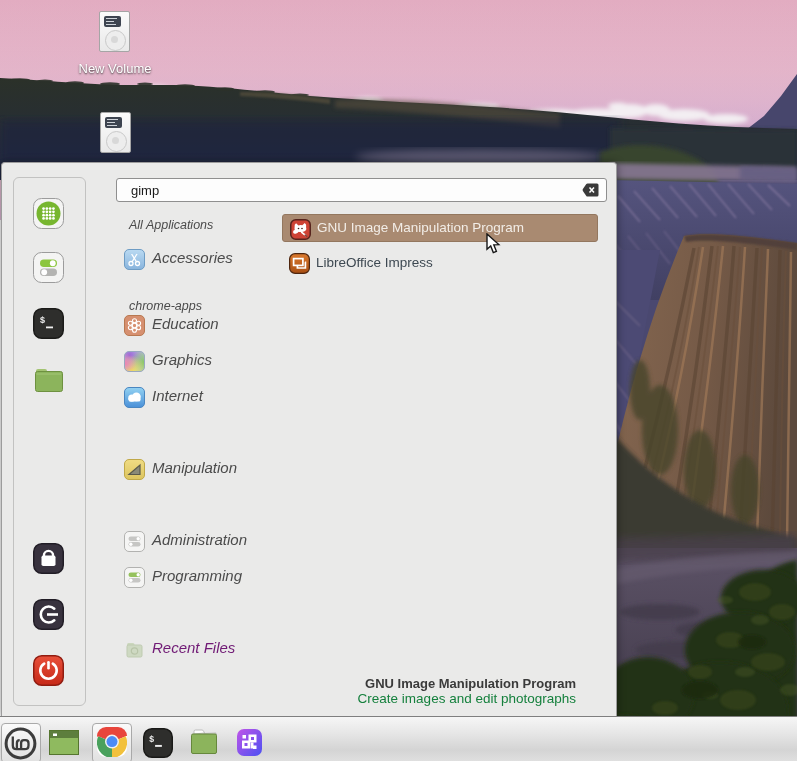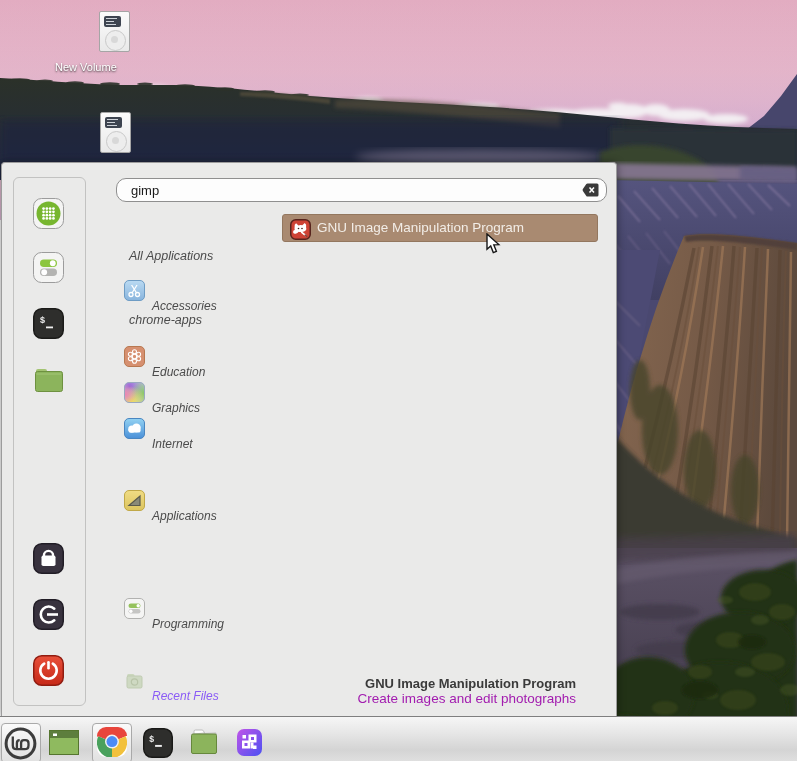--- a/index.html
+++ b/index.html
@@ -5,54 +5,54 @@
   html,body{margin:0;padding:0;}
   body{width:797px;height:761px;overflow:hidden;font-family:"Liberation Sans",sans-serif;position:relative;}
   #wall{position:absolute;left:0;top:0;}
   
   #menu{position:absolute;left:1px;top:162px;width:616px;height:554px;
     background:#eaeae9;border:1px solid #9c9c9c;border-bottom:none;border-radius:4px 4px 0 0;
     box-shadow:0 1px 8px rgba(0,0,0,.45);box-sizing:border-box;}
   #sidebar{position:absolute;left:11px;top:14px;width:73px;height:529px;
     border:1px solid #c2c2c1;border-radius:6px;box-sizing:border-box;}
   #search{position:absolute;left:114px;top:15px;width:491px;height:24px;box-sizing:border-box;
-    background:#fdfdfd;border:1px solid #8f8f8f;border-radius:10px;}
+    background:#fdfdfd;border:1px solid #8f8f8f;border-radius:3px;}
   #search .txt{position:absolute;left:14px;top:4px;font-size:13px;color:#1a1a1a;}
   #search svg{position:absolute;right:7px;top:4px;}
   
-  .cat{position:absolute;left:121px;width:200px;height:22px;margin-top:31px;}
+  .cat{position:absolute;left:121px;width:200px;height:22px;}
   .cat .ic{position:absolute;left:1px;top:0;}
-  .cat .tx{position:absolute;left:29px;top:19px;font-size:12px;font-style:italic;color:#4b4b4b;white-space:nowrap;}
+  .cat .tx{position:absolute;left:29px;top:0;font-size:15px;font-style:italic;color:#4b4b4b;white-space:nowrap;}
   .cat .tx2{position:absolute;left:6px;top:3px;font-size:12.5px;font-style:italic;color:#4b4b4b;white-space:nowrap;}
   
   #res1{position:absolute;left:280px;top:51px;width:316px;height:28px;background:#a98a71;
     border:1px solid #93775f;border-radius:3px;box-sizing:border-box;}
   #res1 .tx{position:absolute;left:34px;top:5px;font-size:13.5px;color:#f2ede7;white-space:nowrap;}
   #res2{position:absolute;left:280px;top:87px;width:316px;height:28px;}
   #res2 .tx{position:absolute;left:34px;top:5px;font-size:13.5px;color:#3e4952;white-space:nowrap;}
   .resico{position:absolute;left:6px;top:3px;}
   #r1ico{left:7px;top:4px;}
   
   #binfo{position:absolute;right:40px;bottom:10px;text-align:right;}
   #binfo .b{font-size:13px;font-weight:bold;color:#3a3a3a;}
-  #binfo .s{font-size:13.5px;color:#a21caf;}
+  #binfo .s{font-size:13.5px;color:#15803d;}
   
   #bar{position:absolute;left:0;top:716px;width:797px;height:45px;
     background:linear-gradient(to bottom,#f6f6f6 0,#e7e7e7 35%,#d4d4d4 75%,#dfdfdf 100%);
     border-top:1px solid #7f7f7f;box-sizing:border-box;}
   .barbtn{position:absolute;top:6px;width:40px;height:40px;border:1px solid #a9a9a9;border-radius:4px;
     background:linear-gradient(to bottom,#fafafa,#e0e0e0);box-sizing:border-box;}
   
   .disk{position:absolute;width:31px;height:41px;background:linear-gradient(to bottom,#fbfbfb,#e9e9e9);
     border:1px solid #a5a5a5;border-radius:2px;box-sizing:border-box;}
   .disk .lab{position:absolute;left:4px;top:4px;width:17px;height:11px;background:#3d4450;border-radius:2px;}
   .disk .lab i{display:block;height:1px;background:#cfd4da;margin:2px 0 0 2px;}
   .disk .pl{position:absolute;left:5px;top:18px;width:19px;height:19px;border-radius:50%;background:#ededed;border:1px solid #c9c9c9;}
   .disk .pl:after{content:"";position:absolute;left:5px;top:5px;width:7px;height:7px;border-radius:50%;background:#d8d8d8;}
-  #vlabel{position:absolute;left:55px;top:61px;width:120px;font-size:11px;color:#fff;
+  #vlabel{position:absolute;left:55px;top:61px;width:120px;text-align:center;font-size:13px;color:#fff;
     text-shadow:0 1px 2px rgba(40,40,40,.9);}
 </style>
 </head>
 <body>
 <svg id="wall" width="797" height="761" viewBox="0 0 797 761">
   <defs>
     <linearGradient id="sky" x1="0" y1="0" x2="0" y2="1">
       <stop offset="0" stop-color="#e2acc1"></stop>
       <stop offset="0.45" stop-color="#eebecb"></stop>
       <stop offset="0.8" stop-color="#e9c0d2"></stop>
@@ -332,21 +332,21 @@
 <rect x="0.5" y="0.5" width="20" height="20" rx="4.5" fill="url(#gac)" stroke="#6e9cc4"></rect>
 <g stroke="#fff" stroke-width="1.3" fill="none">
           <circle cx="7" cy="14.5" r="2"></circle>
           <circle cx="13.5" cy="14.5" r="2"></circle>
           <path d="M8,13 L13,5"></path>
           <path d="M12.6,13 L7.6,5"></path>
         </g>
       </svg>
       <span class="tx">Accessories</span>
     </div>
-  <div class="cat" style="top:116px">
+  <div class="cat" style="top:133px">
       <span class="tx2">chrome-apps</span>
     </div>
   <div class="cat" style="top:188px">
       <svg class="ic" width="21" height="21" viewBox="0 0 21 21">
         <defs>
 <radialGradient id="gg1" cx="0.25" cy="0.2" r="0.8">
             <stop offset="0" stop-color="#9a64d8"></stop>
             <stop offset="1" stop-color="#a878d8" stop-opacity="0"></stop>
           </radialGradient>
 <radialGradient id="gg2" cx="0.35" cy="0.95" r="0.75">
@@ -407,55 +407,81 @@
       <svg class="ic" width="21" height="21" viewBox="0 0 21 21">
         <defs>
           <linearGradient id="gpr" x1="0" y1="0" x2="0" y2="1">
             <stop offset="0" stop-color="#f0dc84"></stop>
             <stop offset="1" stop-color="#dcc45e"></stop>
           </linearGradient>
         </defs>
 <rect x="0.5" y="0.5" width="20" height="20" rx="4.5" fill="url(#gpr)" stroke="#c0a848"></rect>
 <path d="M5,15.5 L16,15.5 L16,6 Z" fill="#8a8a78" stroke="#5a5a4c" stroke-width="1.2"></path>
       </svg>
-      <span class="tx">Applications</span>
+      <span class="tx">Manipulation</span>
+    </div>
+  <div class="cat" style="top:368px">
+      <svg class="ic" width="21" height="21" viewBox="0 0 21 21">
+        <rect x="0.5" y="0.5" width="20" height="20" rx="4.5" fill="#f5f5f4" stroke="#b2b2b0"></rect>
+<g>
+          <rect x="4.5" y="5.5" width="12" height="4.6" rx="2.3" fill="#c6c6c4"></rect>
+          <circle cx="14.2" cy="7.8" r="1.7" fill="#fff"></circle>
+<rect x="4.5" y="11" width="12" height="4.6" rx="2.3" fill="#c6c6c4"></rect>
+          <circle cx="6.8" cy="13.3" r="1.7" fill="#fff"></circle>
+        </g>
+      </svg>
+      <span class="tx">Administration</span>
     </div>
   <div class="cat" style="top:404px">
       <svg class="ic" width="21" height="21" viewBox="0 0 21 21">
         <rect x="0.5" y="0.5" width="20" height="20" rx="4.5" fill="#f5f5f4" stroke="#b2b2b0"></rect>
 <g>
           <rect x="4.5" y="5.5" width="12" height="4.6" rx="2.3" fill="#95c25c"></rect>
           <circle cx="14.2" cy="7.8" r="1.7" fill="#fff"></circle>
 <rect x="4.5" y="11" width="12" height="4.6" rx="2.3" fill="#c6c6c4"></rect>
           <circle cx="6.8" cy="13.3" r="1.7" fill="#fff"></circle>
         </g>
       </svg>
       <span class="tx">Programming</span>
     </div>
   <div class="cat" style="top:476px">
       <svg class="ic" width="21" height="21" viewBox="0 0 21 21">
         <path d="M3,5.5 Q3,4 4.5,4 L9,4 Q10.5,4 10.5,5.5 L10.5,7 L3,7 Z" fill="#cbd7bd"></path>
 <rect x="3" y="6" width="15" height="12" rx="1.5" fill="#ced9c2" stroke="#bfcbb1" stroke-width="1"></rect>
 <circle cx="10.5" cy="12" r="3.2" fill="none" stroke="#b8c4a8" stroke-width="1.2"></circle>
       </svg>
-      <span class="tx" style="color:#8b5cf6">Recent Files</span>
+      <span class="tx" style="color:#701a75">Recent Files</span>
     </div>
   <div id="res1">
       <svg id="r1ico" class="resico" width="21" height="21" viewBox="0 0 21 21" style="position:absolute;left:7px;top:4px">
 <rect x="0.75" y="0.75" width="19.5" height="19.5" rx="5" fill="#ce4335" stroke="#57241d" stroke-width="1.5"></rect>
 <path d="M4.6,8.6 Q4.1,5.3 6.1,4.3 L8.4,6.5 Q10.3,5.7 12.3,6.3 L14.8,4.1 Q16.8,5.3 16.1,8.5 Q17,11 14.6,12.2 Q13.1,13 11.3,12.9 Q6.4,13.4 5,11.4 Q4.2,10 4.6,8.6 Z" fill="#fff"></path>
 <ellipse cx="5.7" cy="12.7" rx="2.7" ry="2" fill="#fff" transform="rotate(-18 5.7 12.7)"></ellipse>
 <circle cx="8.4" cy="9.3" r="1.55" fill="#fff"></circle>
         <circle cx="12.1" cy="9.3" r="1.55" fill="#fff"></circle>
 <circle cx="8.5" cy="9.5" r="0.8" fill="#40201a"></circle>
         <circle cx="12" cy="9.5" r="0.8" fill="#40201a"></circle>
 <path d="M11.7,13.3 L15.9,16.7" stroke="#fff" stroke-width="1.7" stroke-linecap="round"></path>
 <path d="M15.3,16.2 L16.6,17.2" stroke="#8a4438" stroke-width="1.8" stroke-linecap="round"></path>
 </svg>
       <span class="tx">GNU Image Manipulation Program</span>
+    </div>
+  <div id="res2">
+      <svg class="resico" width="21" height="21" viewBox="0 0 21 21" style="position:absolute;left:7px;top:3px">
+<defs>
+          <linearGradient id="gimp2" x1="0" y1="0" x2="0" y2="1">
+            <stop offset="0" stop-color="#db7a2e"></stop>
+            <stop offset="1" stop-color="#a84e12"></stop>
+          </linearGradient>
+        </defs>
+<rect x="0.6" y="0.6" width="19.8" height="19.8" rx="5.5" fill="url(#gimp2)" stroke="#4e250e" stroke-width="1.2"></rect>
+<rect x="4.6" y="5.6" width="9.3" height="6.8" fill="none" stroke="#fff" stroke-width="1.7"></rect>
+<path d="M15.9,9.3 L16.4,9.3 L16.4,15 L8.4,15 L8.4,12.9" fill="none" stroke="#fff" stroke-width="1.7"></path>
+</svg>
+      <span class="tx">LibreOffice Impress</span>
     </div>
   <div id="binfo">
     <div class="b">GNU Image Manipulation Program</div>
     <div class="s">Create images and edit photographs</div>
   </div>
 </div>
 
 <div id="bar">
   <div class="barbtn" style="left:1px;"></div>
   <div class="barbtn" style="left:92px;"></div>

